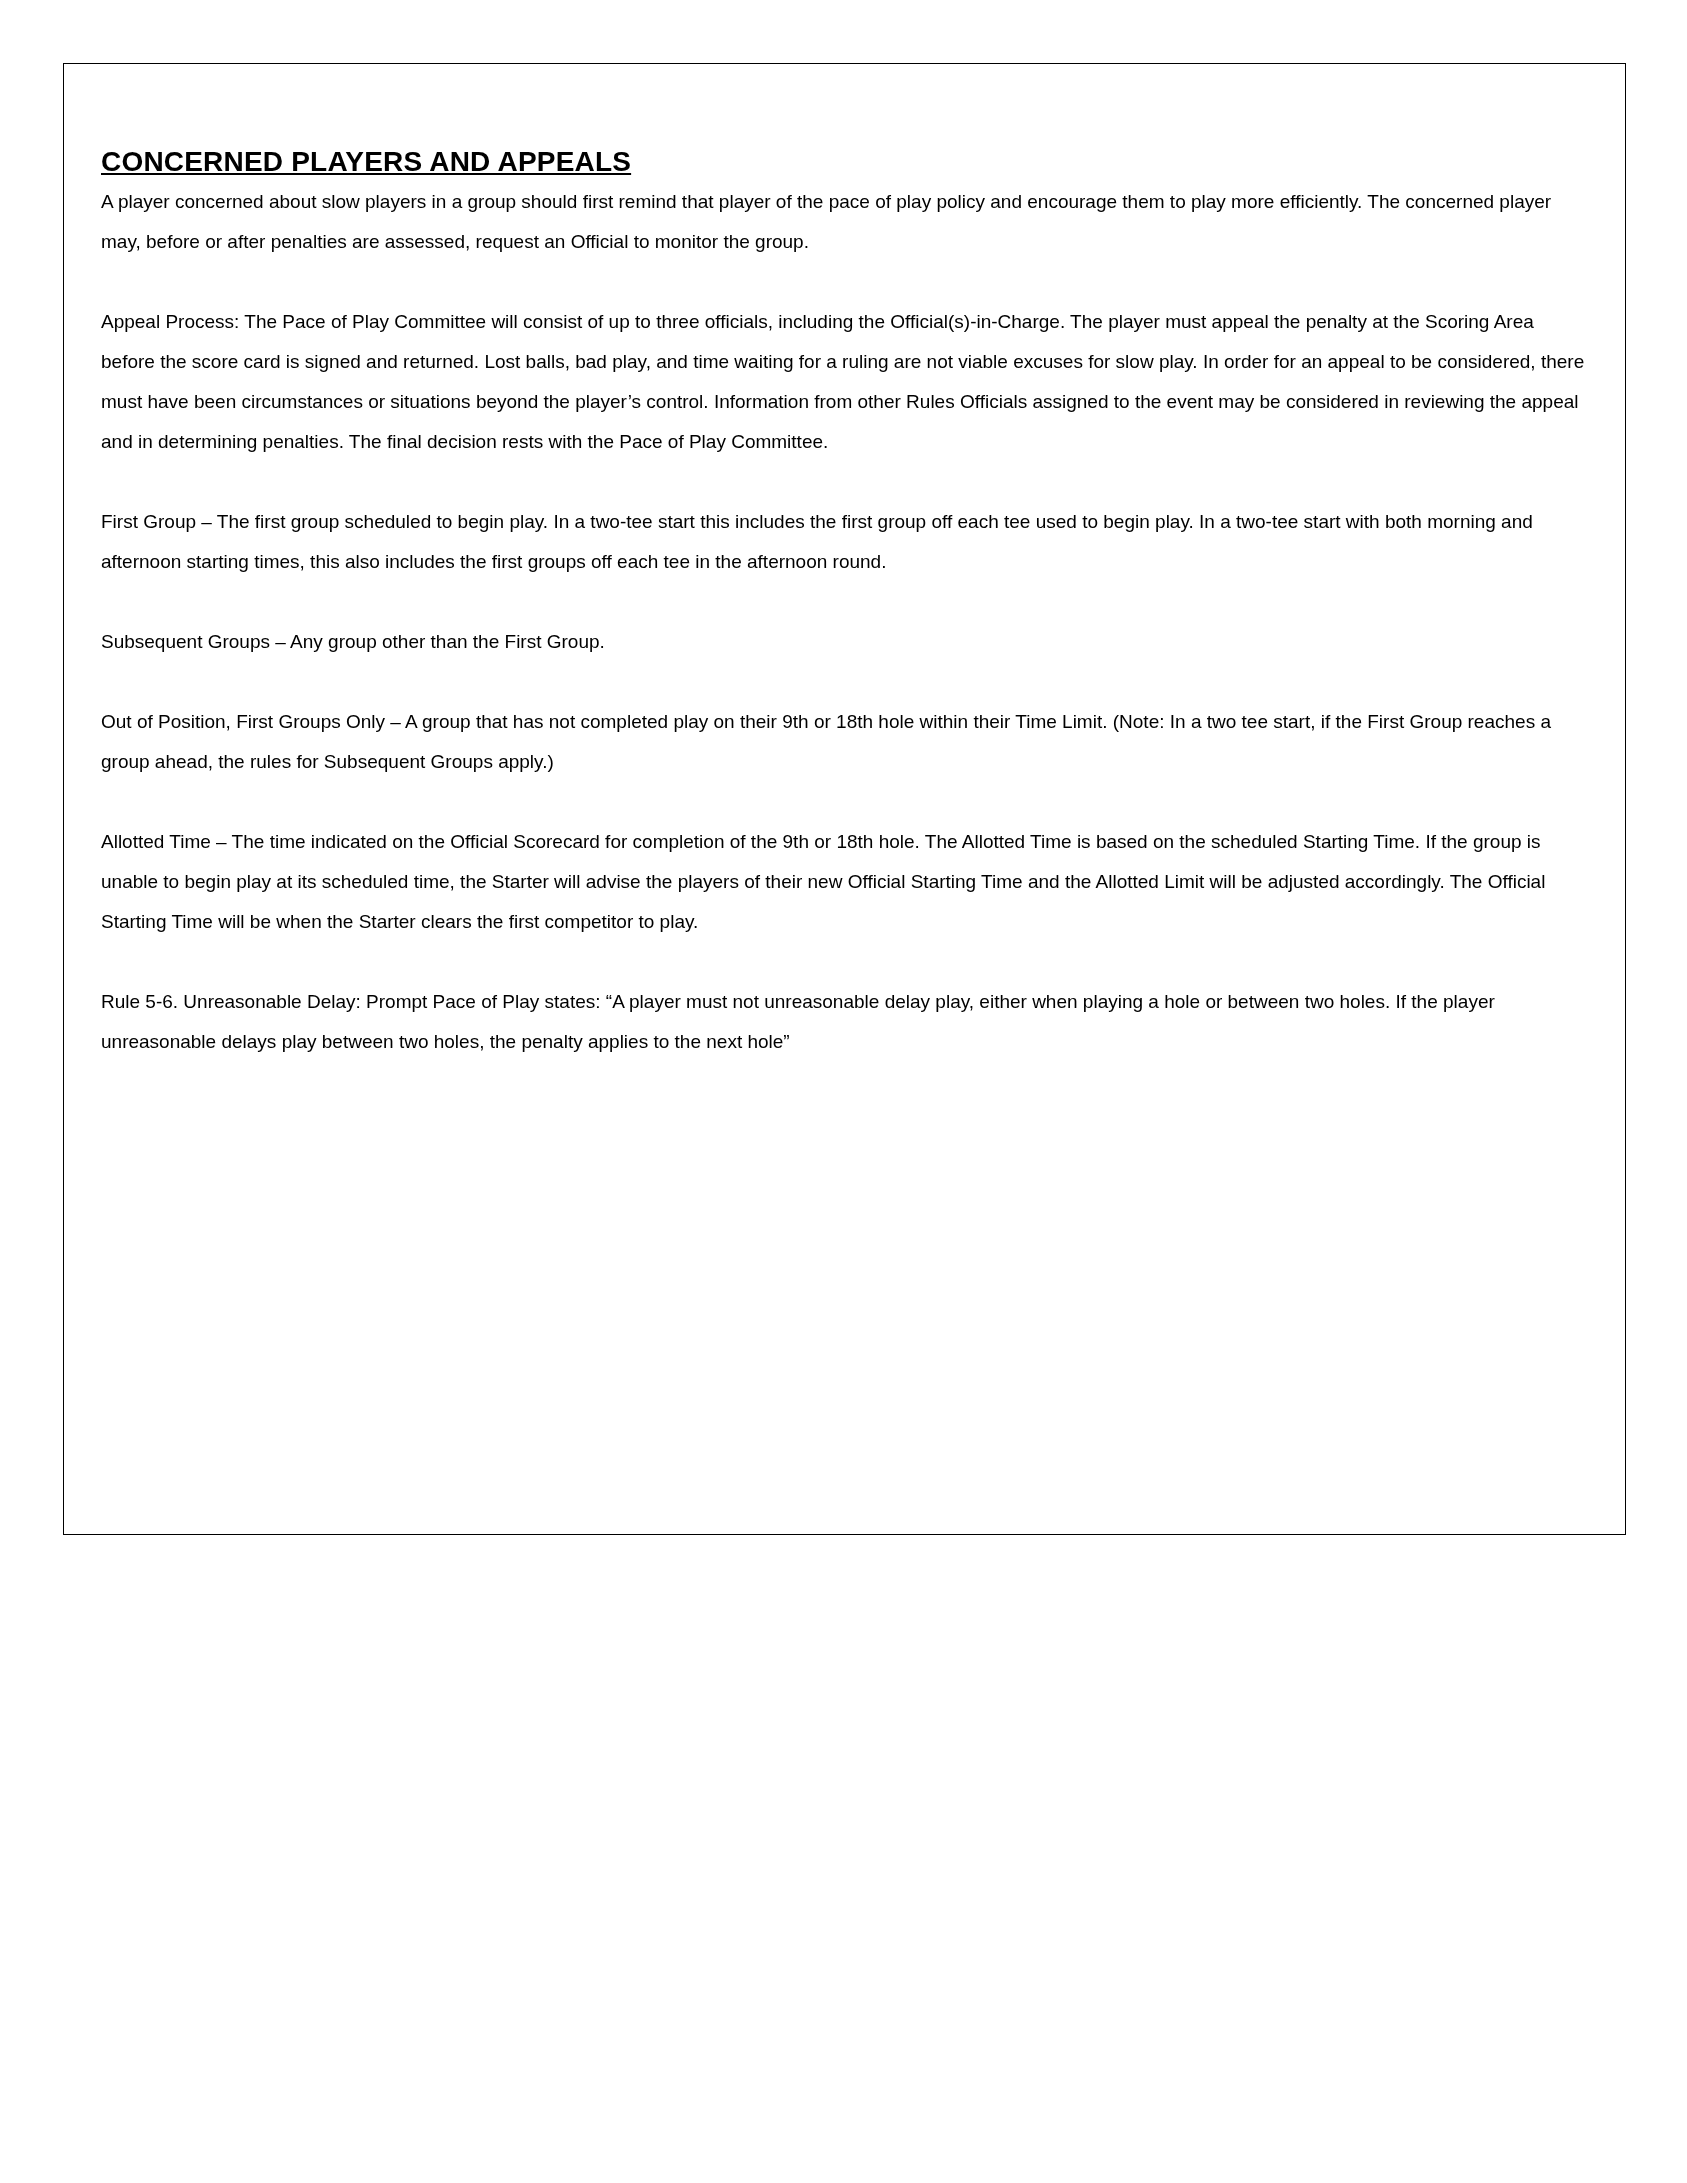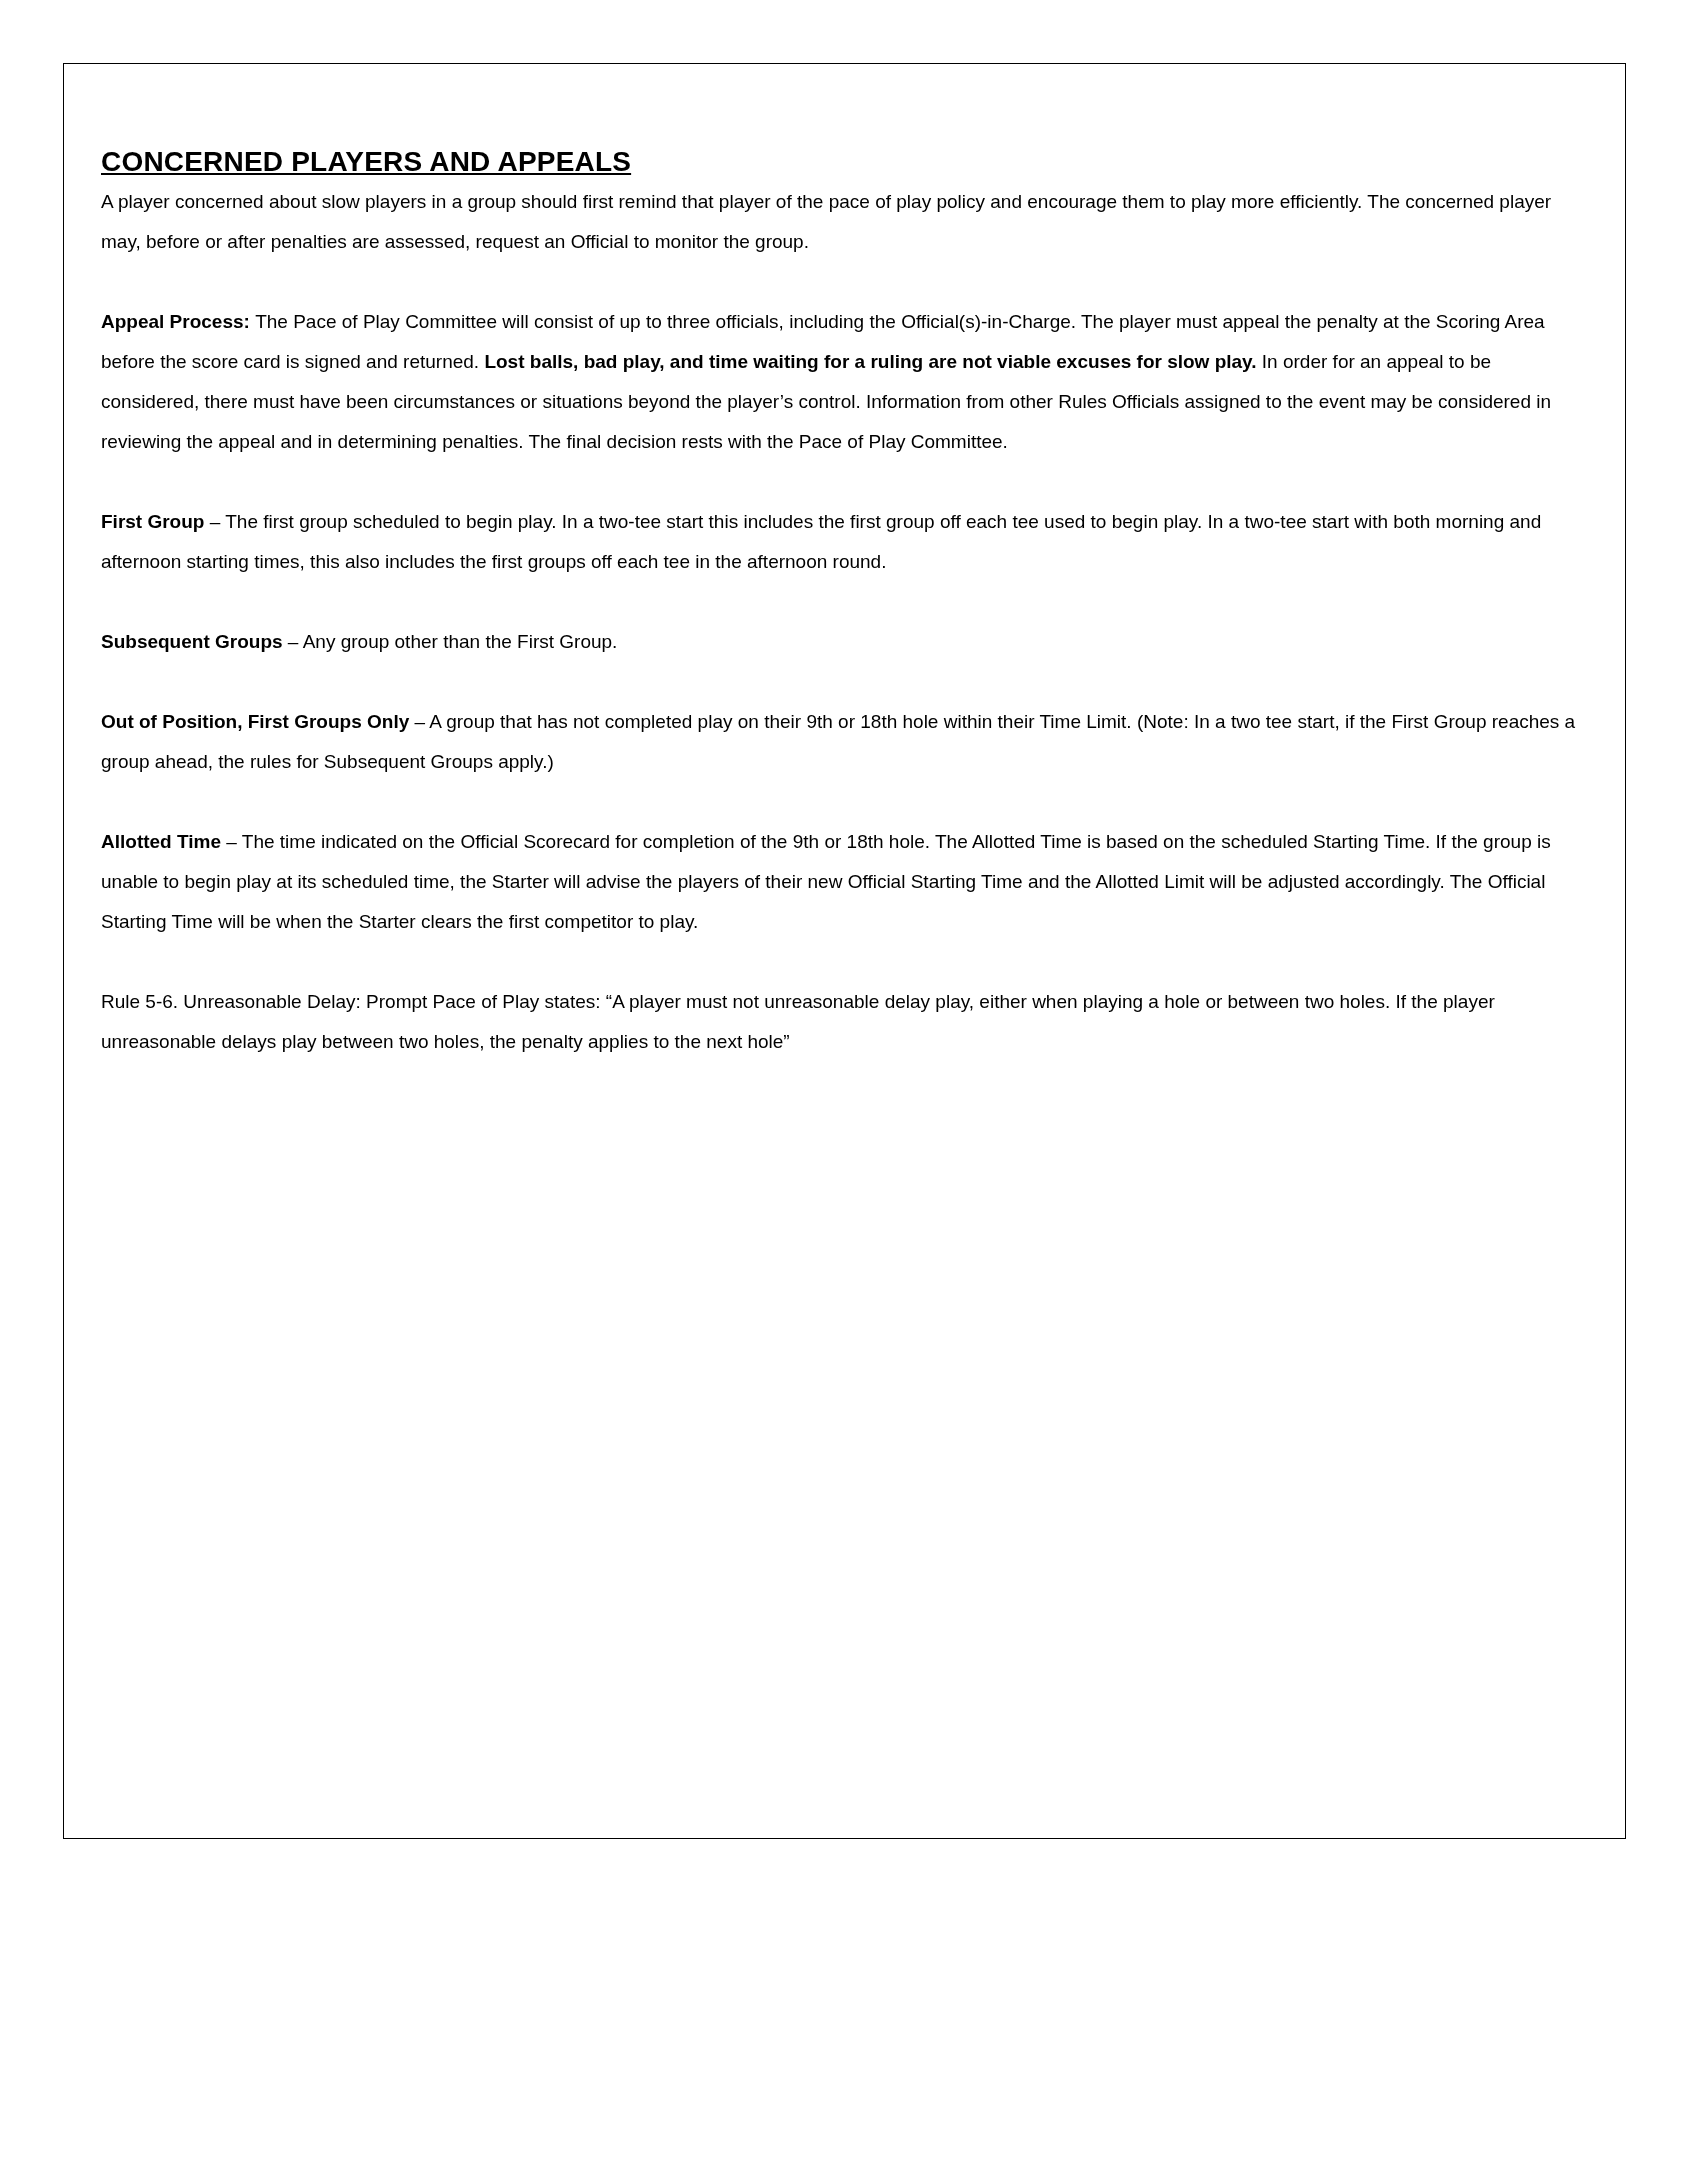--- a/index.html
+++ b/index.html
@@ -12,21 +12,21 @@
     height: 2183px;
     position: relative;
     font-family: "Liberation Sans", sans-serif;
     color: #000000;
   }
   .page-border {
     position: absolute;
     left: 63px;
     top: 63px;
     width: 1563px;
-    height: 1776px;
+    height: 1472px;
     border: 1.7px solid #000000;
     box-sizing: border-box;
     background: #ffffff;
   }
   .content {
     padding: 78px 35px 0 37px;
     box-sizing: border-box;
   }
   .doc-heading {
     font-size: 28px;
@@ -38,21 +38,21 @@
   }
   .doc-paragraph {
     font-size: 19px;
     line-height: 40px;
     margin: 0 0 40px 0;
   }
   .doc-paragraph.extra-top {
     margin-top: 24px;
   }
   .bold {
-    font-weight: bold;
+    font-weight: normal;
   }
 </style>
 </head>
 <body>
 
 <div class="page-border">
   <div class="content">
       <h2 class="doc-heading">CONCERNED PLAYERS AND APPEALS</h2>
       <p class="doc-paragraph"><span>A player concerned about slow players in a group should first remind that player of the pace of play policy and encourage them to play more efficiently. The concerned player may, before or after penalties are assessed, request an Official to monitor the group.</span></p>
       <p class="doc-paragraph"><span class="bold">Appeal Process: </span><span>The Pace of Play Committee will consist of up to three officials, including the Official(s)-in-Charge. The player must appeal the penalty at the Scoring Area before the score card is signed and returned. </span><span class="bold">Lost balls, bad play, and time waiting for a ruling are not viable excuses for slow play.</span><span> In order for an appeal to be considered, there must have been circumstances or situations beyond the player’s control. Information from other Rules Officials assigned to the event may be considered in reviewing the appeal and in determining penalties. The final decision rests with the Pace of Play Committee.</span></p>

